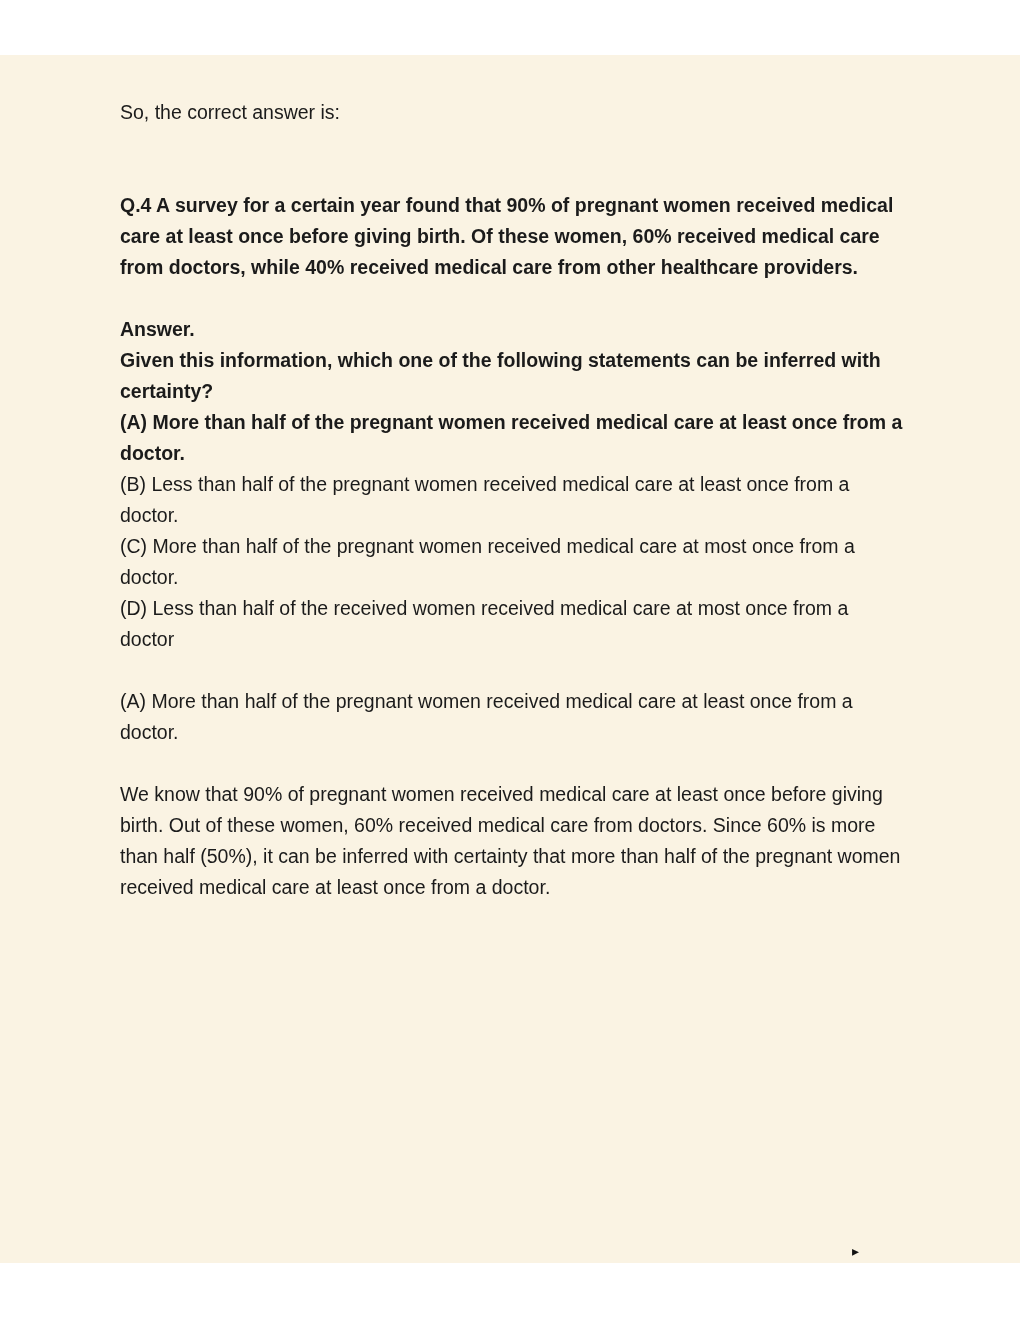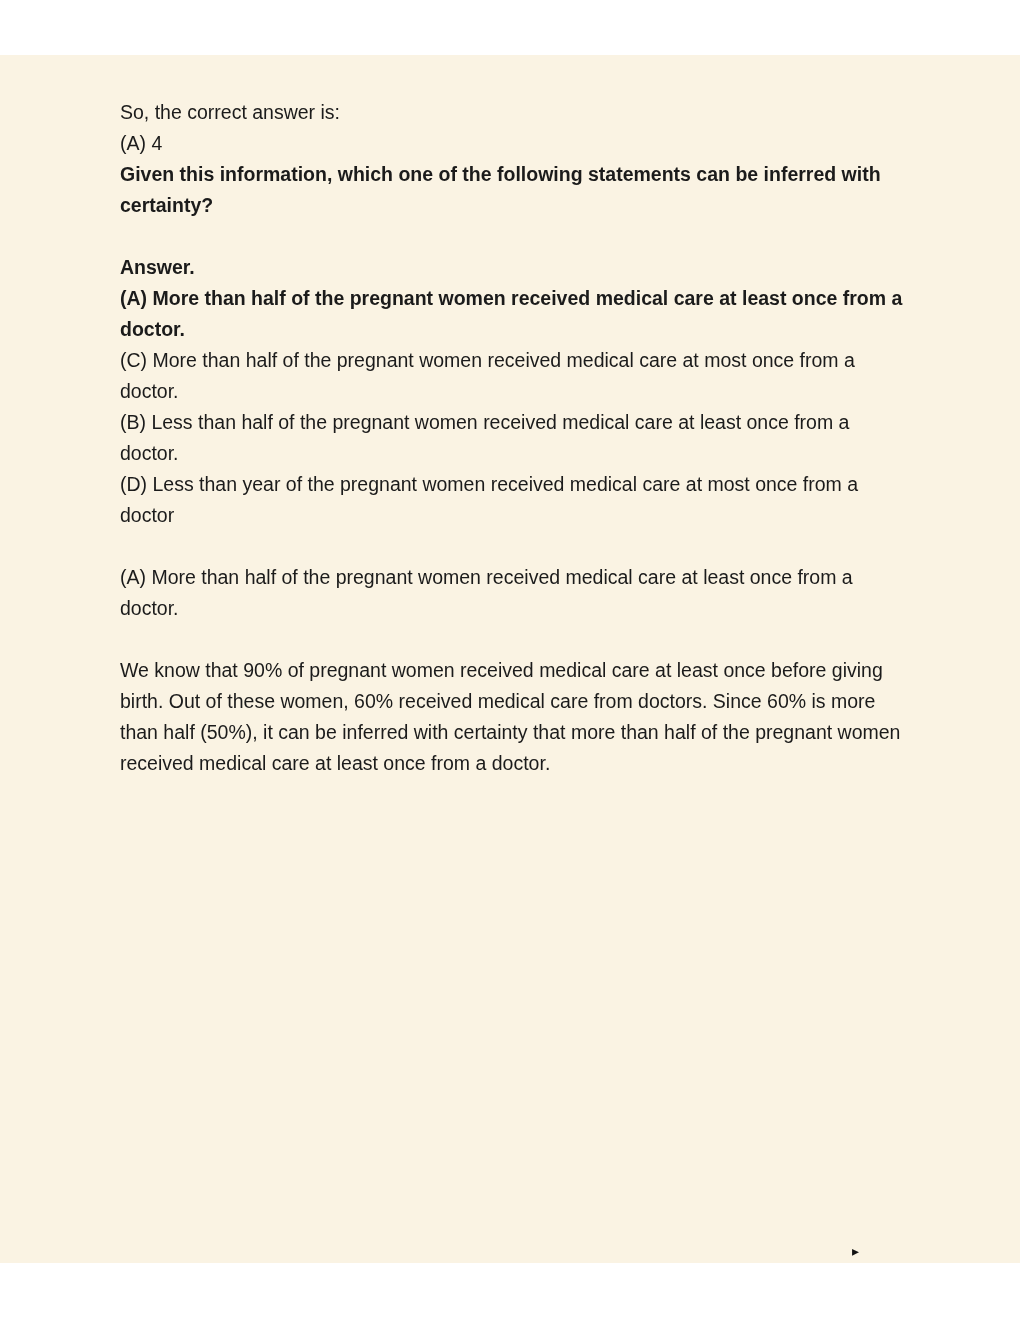--- a/index.html
+++ b/index.html
@@ -59,25 +59,25 @@
 </head>
 <body>
 
 <div class="page">
   <div class="band band-top"></div>
   <div class="paper"></div>
   <div class="band band-bottom"></div>
 
   <div class="content">
     <p>So, the correct answer is:</p>
-    <p>(A) 4</p>
+    <p class="bold mt-2">Q.4 A survey for a certain year found that 90% of pregnant women received medical care at least once before giving birth. Of these women, 60% received medical care from doctors, while 40% received medical care from other healthcare providers.</p>
+    <p class="bold mt-1">Answer.</p>
     <p class="bold">Given this information, which one of the following statements can be inferred with certainty?</p>
-    <p class="bold mt-1">Answer.</p>
     <p class="bold">(A) More than half of the pregnant women received medical care at least once from a doctor.</p>
+    <p>(B) Less than half of the pregnant women received medical care at least once from a doctor.</p>
     <p>(C) More than half of the pregnant women received medical care at most once from a doctor.</p>
-    <p>(B) Less than half of the pregnant women received medical care at least once from a doctor.</p>
-    <p>(D) Less than year of the pregnant women received medical care at most once from a doctor</p>
+    <p>(D) Less than half of the received women received medical care at most once from a doctor</p>
     <p class="mt-1">(A) More than half of the pregnant women received medical care at least once from a doctor.</p>
     <p class="mt-1">We know that 90% of pregnant women received medical care at least once before giving birth. Out of these women, 60% received medical care from doctors. Since 60% is more than half (50%), it can be inferred with certainty that more than half of the pregnant women received medical care at least once from a doctor.</p>
   </div>
 
   <span class="cursor-glyph">▸</span>
 </div>
 
 </body></html>

